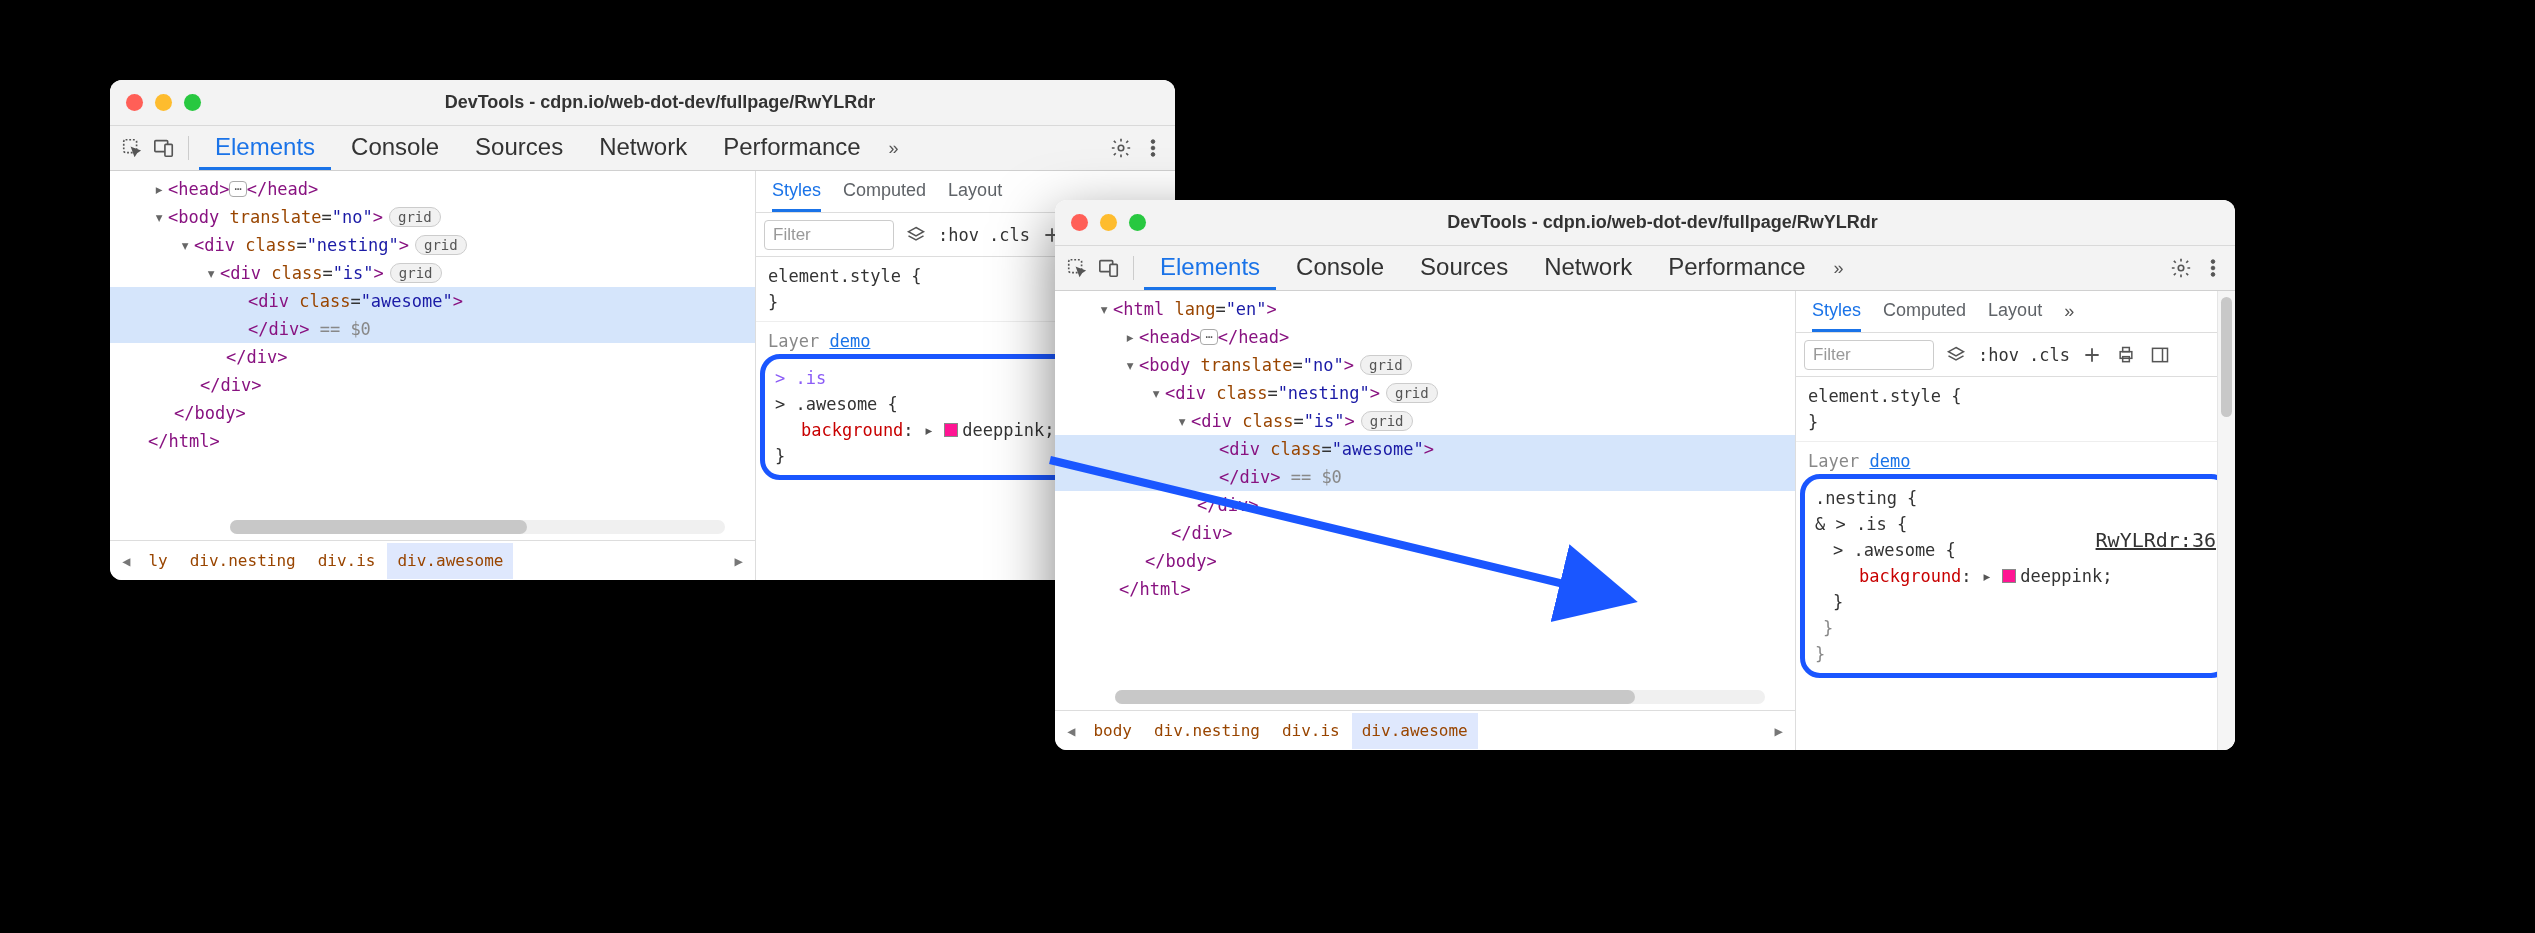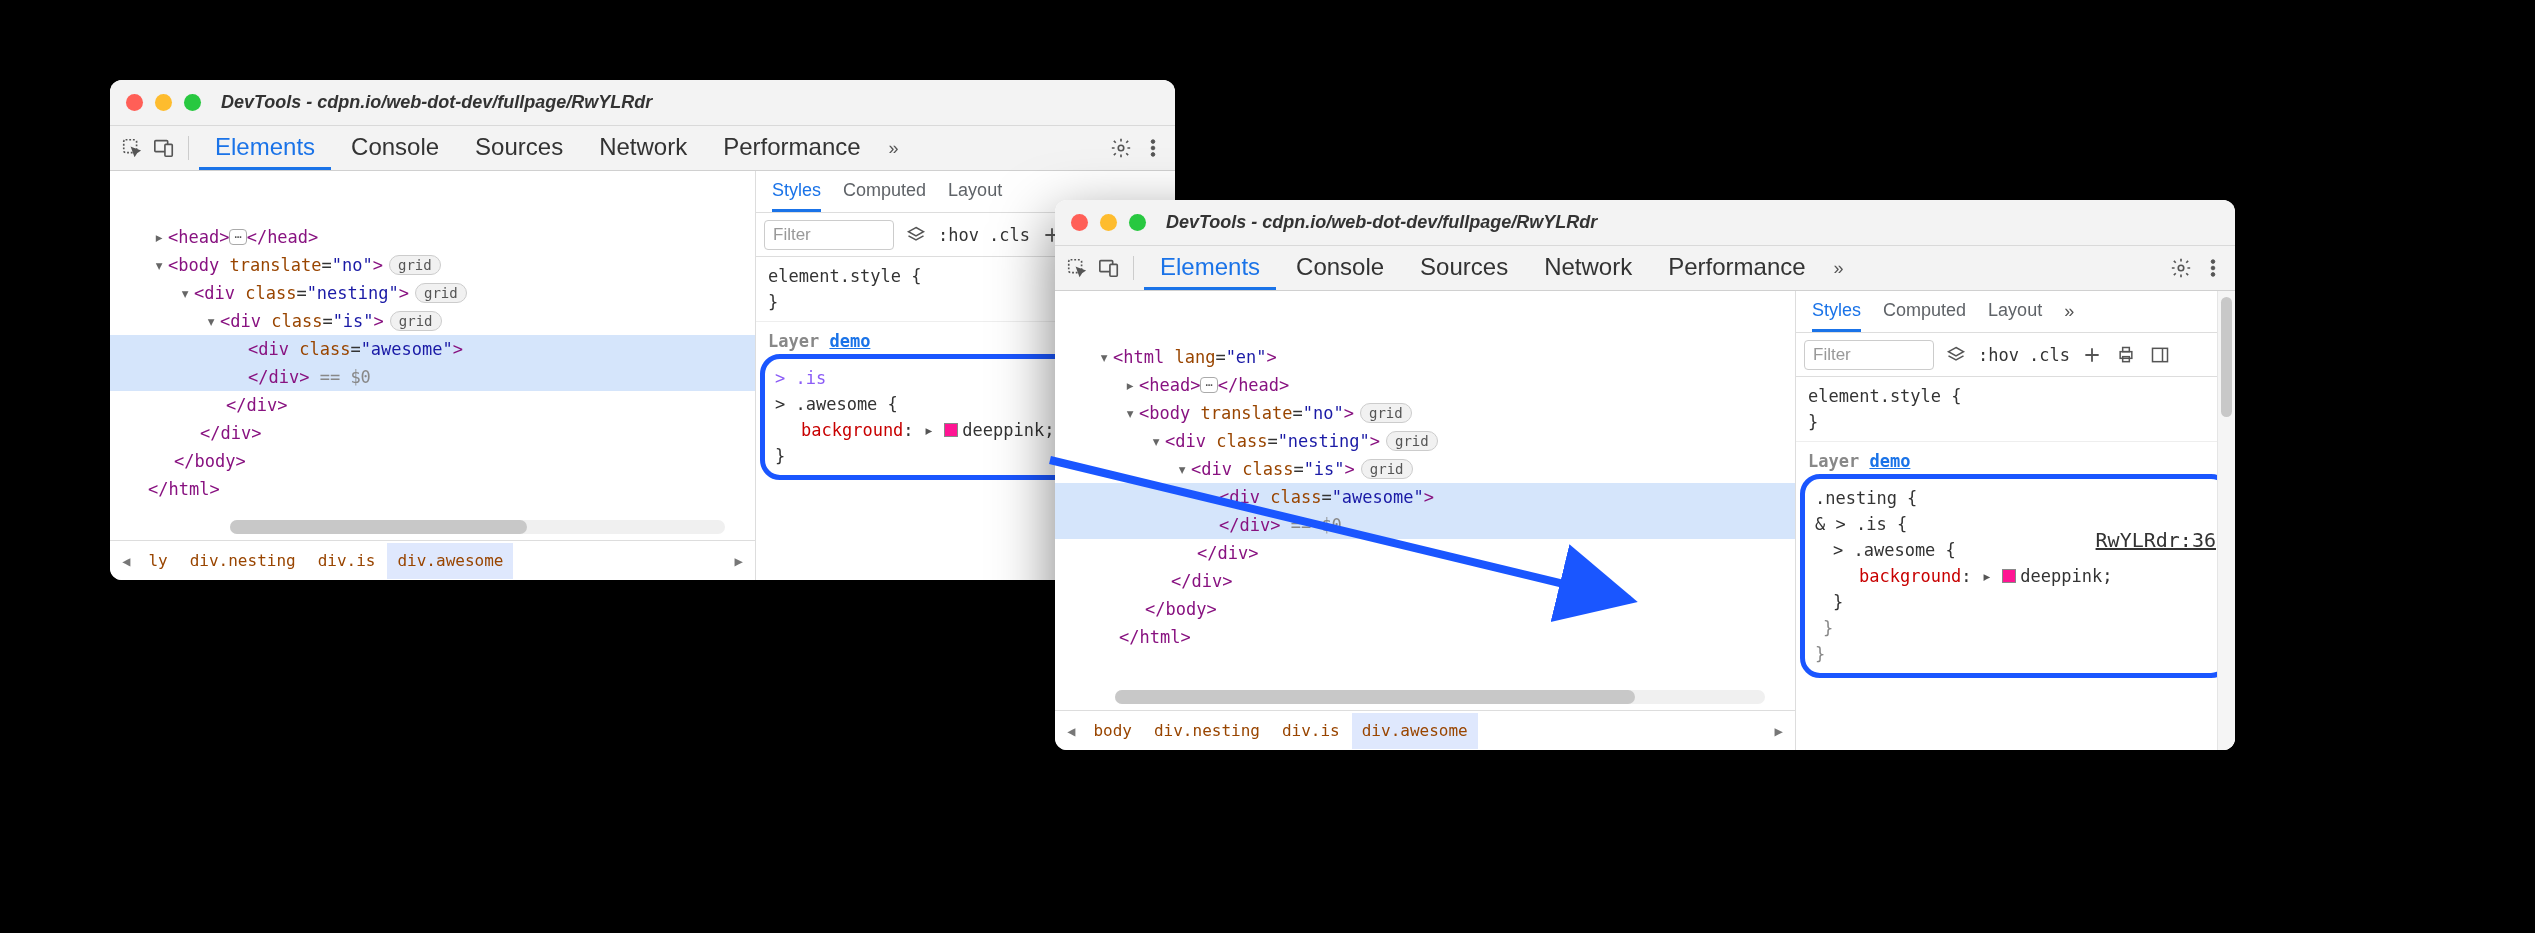--- a/index.html
+++ b/index.html
@@ -29,21 +29,21 @@
     display: flex;
     align-items: center;
     padding: 0 16px;
     border-bottom: 1px solid #d9d9d9;
   }
   .traffic { display: flex; gap: 12px; margin-right: 20px; }
   .dot { width: 17px; height: 17px; border-radius: 50%; }
   .dot.red { background: #ff5f57; }
   .dot.yellow { background: #febc2e; }
   .dot.green { background: #28c840; }
-  .title { flex: 1; text-align: left; color: #333; font-size: 18px; font-weight: 600; padding-right: 60px; font-style: italic; }
+  .title { flex: 1; text-align: center; color: #333; font-size: 18px; font-weight: 600; padding-right: 60px; }
 
   .tabbar {
     height: 45px;
     background: #f3f3f3;
     border-bottom: 1px solid #d0d0d0;
     display: flex;
     align-items: center;
     padding: 0 8px;
     gap: 4px;
   }
@@ -71,21 +71,20 @@
   }
 
   .dom-panel {
     flex: 1;
     overflow: hidden;
     position: relative;
     font-family: Menlo, Consolas, monospace;
     font-size: 17px;
     line-height: 28px;
     color: #333;
-    margin-top: 48px;
   }
   .dom-lines { padding: 4px 0 0 0; }
   .dom-line { white-space: nowrap; padding: 0 8px; }
   .dom-line.selected { background: #d5e5fb; }
   .indent { display: inline-block; }
   .tri { color: #666; margin-right: 2px; display: inline-block; width: 12px; }
   .tag { color: #881280; }
   .attr-name { color: #994500; }
   .attr-val { color: #1a1aa6; }
   .eq0 { color: #888; }
@@ -201,21 +200,21 @@
 
   .styles-body {
     flex: 1;
     overflow: hidden;
     color: #333;
     line-height: 26px;
     position: relative;
   }
   .rule-group { padding: 6px 12px; border-bottom: 1px solid #eee; }
   .rule-group.no-border { border-bottom: none; }
-  .layer-link { color: #888; font-weight: bold; }
+  .layer-link { color: #888; }
   .layer-link .ln { color: #1a73e8; text-decoration: underline; }
   .prop-name { color: #c80000; }
   .prop-val { color: #333; }
   .prop-tri { color: #555; }
   .swatch {
     display: inline-block;
     width: 14px;
     height: 14px;
     border: 1px solid #888;
     vertical-align: -1px;

